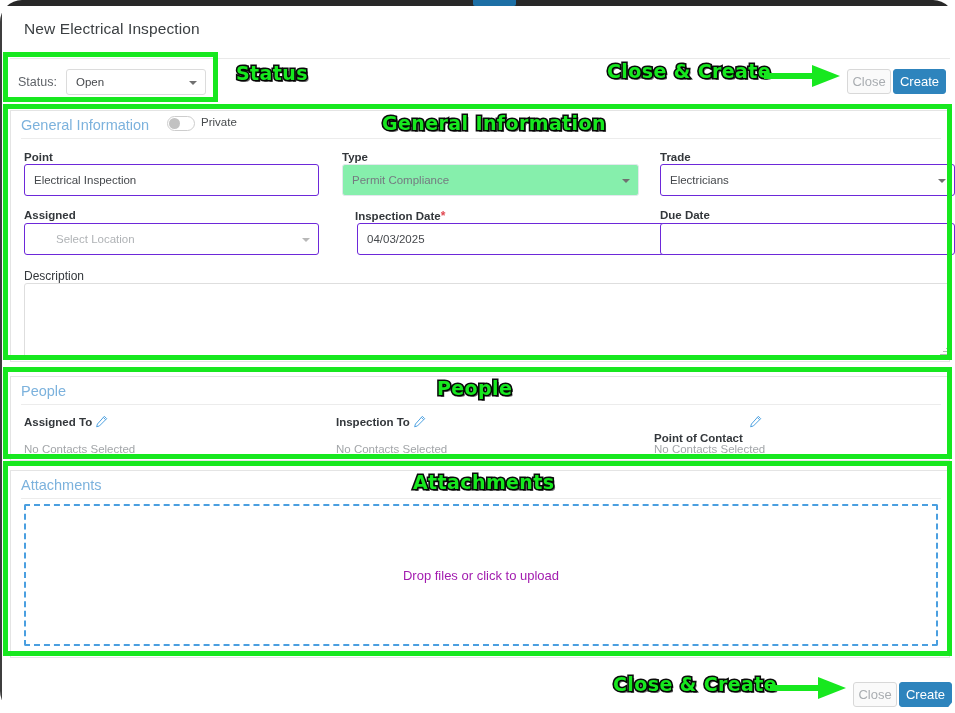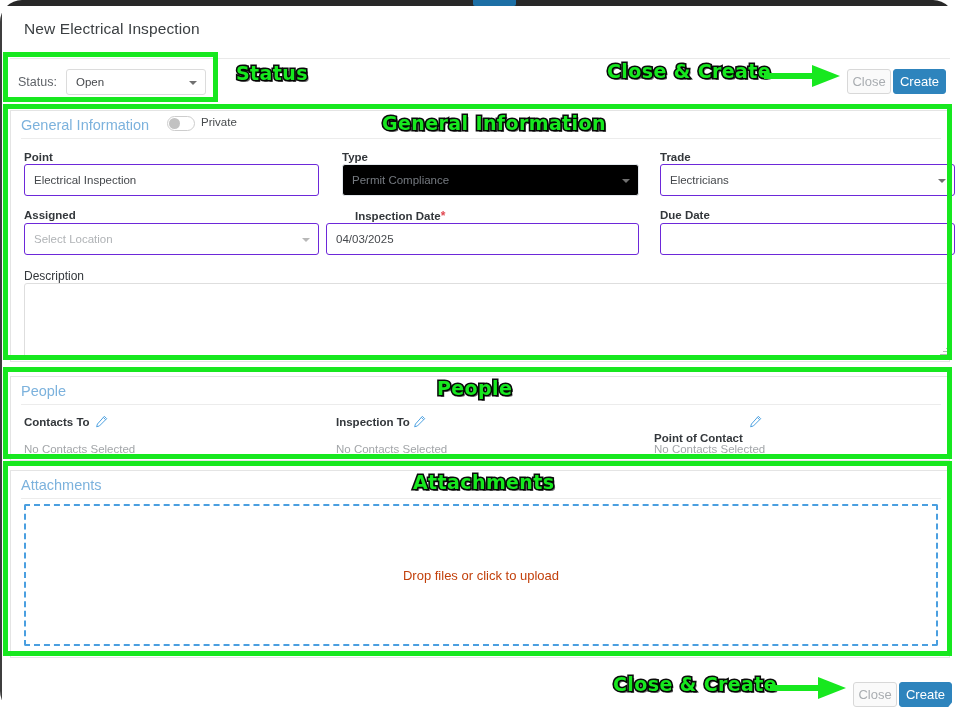--- a/index.html
+++ b/index.html
@@ -128,22 +128,22 @@
   }
   .req { color: #e04a53; font-size: 12px; }
   .input {
     position: absolute; border: 1px solid #6d28d9; border-radius: 3px;
     background: #fff;
   }
   .input .txt {
     position: absolute; left: 9px; top: 50%; transform: translateY(-50%);
     font-size: 11.5px; color: #45484c;
   }
-  .input .ph { color: #b0b3b6; }
-  .input.readonly { background: #000000; border-color: #e3e8ed; }
+  .input .ph { color: #b0b3b6; margin-left: 22px; }
+  .input.readonly { background: #86efac; border-color: #e3e8ed; }
   .input.readonly .txt { color: #757a80; }
 
   .textarea {
     position: absolute; left: 13px; top: 276px;
     width: 928px; height: 75px;
     border: 1px solid #dedede; border-radius: 3px; background: #fff;
   }
   .resize-grip {
     position: absolute; right: 2px; bottom: 2px; width: 9px; height: 9px;
   }
@@ -165,21 +165,21 @@
   
   #card-attach { left: 8px; top: 464px; width: 940px; height: 188px; }
   .dropzone {
     position: absolute; left: 13px; top: 33px;
     width: 914px; height: 142px;
     border: 2px dashed #4a9fe0; border-radius: 2px;
   }
   .dropzone-text {
     position: absolute; left: 0; right: 0; top: 50%;
     transform: translateY(-50%); text-align: center;
-    font-size: 13px; color: #c2410c;
+    font-size: 13px; color: #a21caf;
   }
 
   
   .anno-box {
     position: absolute;
     border: 5px solid #17e81f;
     pointer-events: none;
   }
   .anno-label {
     position: absolute;
@@ -243,21 +243,21 @@
 
       <div class="field-label" style="left:13px; top:98px;">Assigned</div>
       <div class="input" style="left:13px; top:112px; width:295px; height:32px;">
         <span class="txt ph">Select Location</span>
         <span class="caret" style="top:14px; border-top-color:#b8b8b8;"></span>
       </div>
 
       <div class="field-label" style="left:344px; top:98px;">
         <span>Inspection Date</span><span class="req">*</span>
       </div>
-      <div class="input" style="left:315px; top:112px; width:313px; height:32px;">
+      <div class="input" style="left:346px; top:112px; width:313px; height:32px;">
         <span class="txt">04/03/2025</span>
       </div>
 
       <div class="field-label" style="left:649px; top:98px;">Due Date</div>
       <div class="input" style="left:649px; top:112px; width:295px; height:32px;">
         <span class="txt"></span>
       </div>
 
       <div class="field-label" style="left:13px; top:158px; font-weight:normal; font-size:12px;">Description</div>
       <div class="textarea" style="top:172px;">
@@ -269,21 +269,21 @@
       </div>
     </div>
 
     <div id="gi-toggle"></div>
     <div id="gi-private">Private</div>
 
     <div class="card" id="card-people">
       <div class="card-head">People</div>
       <div class="card-rule" style="left:10px; top:27px; width:920px;"></div>
 
-      <div class="person-col-label" style="left:13px;">Contacts To</div>
+      <div class="person-col-label" style="left:13px;">Assigned To</div>
       <span class="pencil-icon" style="left:84px;">
         <svg width="13" height="13" viewBox="0 0 16 16">
             <path d="M11.5 1.6 14.4 4.5 5.4 13.5 2 14.5 3 11.1z" fill="none" stroke="#4a9fe0" stroke-width="1.2"></path>
             <path d="M10.2 2.9 13.1 5.8" stroke="#4a9fe0" stroke-width="1.2"></path>
           </svg>
       </span>
       <div class="person-col-val" style="left:13px;">No Contacts Selected</div>
 
       <div class="person-col-label" style="left:325px;">Inspection To</div>
       <span class="pencil-icon" style="left:402px;">

